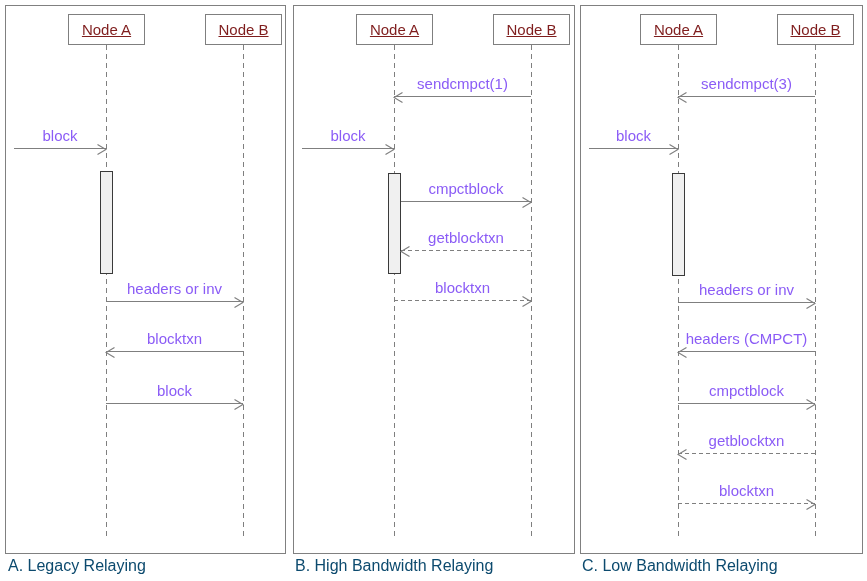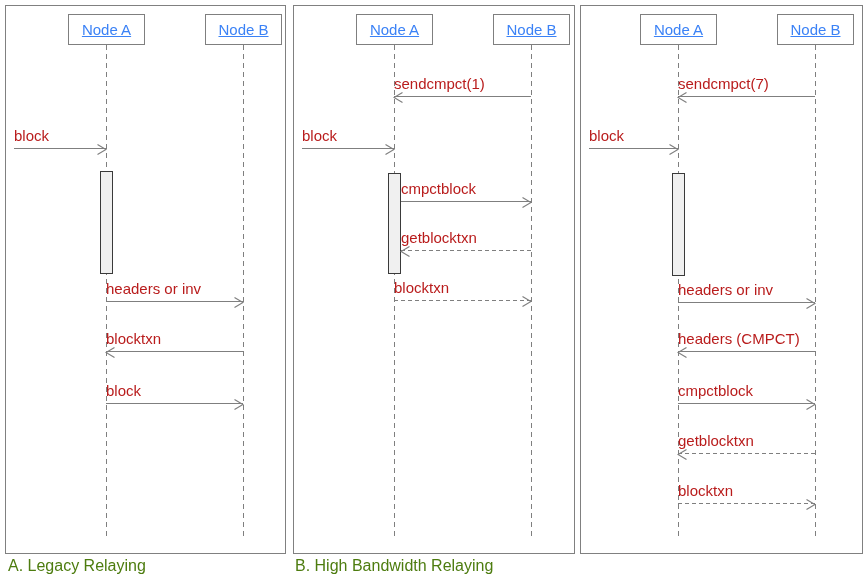--- a/index.html
+++ b/index.html
@@ -1,34 +1,34 @@
 <!DOCTYPE html>
 <html><head>
 <meta charset="utf-8">
 <style>
   html,body{margin:0;padding:0;background:#ffffff;}
   #root{position:relative;width:867px;height:581px;background:#ffffff;
         font-family:"Liberation Sans", sans-serif;overflow:hidden;}
   .panel{position:absolute;top:5px;height:547px;border:1px solid #808080;background:#ffffff;}
   .node{position:absolute;top:8px;width:75px;height:29px;border:1px solid #7f7f7f;
         background:#ffffff;display:flex;align-items:center;justify-content:center;}
-  .node-label{font-size:15px;color:#3b82f6;text-decoration:underline;white-space:nowrap;}
+  .node-label{font-size:15px;color:#7f1d1d;text-decoration:underline;white-space:nowrap;}
   .lifeline{position:absolute;top:39px;height:494px;width:1px;
         background:repeating-linear-gradient(to bottom,#7f7f7f 0 5px,transparent 5px 9px);}
   .activation{position:absolute;width:11px;border:1px solid #3a3a3a;background:#f0f0f0;}
   .msg{position:absolute;height:0;}
-  .msg-label{position:absolute;left:0;right:0;bottom:4px;text-align:left;
-        font-size:15px;color:#b91c1c;white-space:nowrap;}
+  .msg-label{position:absolute;left:0;right:0;bottom:4px;text-align:center;
+        font-size:15px;color:#8b5cf6;white-space:nowrap;}
   .msg-line{position:absolute;left:0;right:0;top:0;height:1px;}
   .line-solid{background:#7f7f7f;}
   .line-dashed{background:repeating-linear-gradient(to right,#7f7f7f 0 4px,transparent 4px 7px);}
   .head{position:absolute;top:-6px;width:11px;height:13px;}
   .head-right{right:-1px;}
   .head-left{left:-1px;}
-  .caption{position:absolute;top:557px;font-size:16px;color:#4d7c0f;white-space:nowrap;}
+  .caption{position:absolute;top:557px;font-size:16px;color:#0c4a6e;white-space:nowrap;}
 </style>
 </head>
 <body>
 
 <div id="root">
 
   <div class="panel" style="left:5px;width:279px;">
     <div class="node" style="left:62px;">
       <span class="node-label">Node A</span>
     </div>
@@ -129,21 +129,21 @@
       <span class="node-label">Node A</span>
     </div>
     <div class="node" style="left:196px;">
       <span class="node-label">Node B</span>
     </div>
     <div class="lifeline" style="left:97px;"></div>
     <div class="lifeline" style="left:234px;"></div>
     <div class="activation" style="left:91px;top:167px;height:101px;"></div>
 
     <div class="msg" style="left:97px;top:90px;width:137px;">
-      <div class="msg-label">sendcmpct(7)</div>
+      <div class="msg-label">sendcmpct(3)</div>
       <div class="msg-line line-solid"></div>
       <span class="head head-left"><svg width="11" height="13" viewBox="0 0 11 13">
             <path d="M9.5,1.5 L1,6.5 L9.5,11.5" fill="none" stroke="#7f7f7f" stroke-width="1.2"></path>
           </svg></span>
     </div>
 
     <div class="msg" style="left:8px;top:142px;width:89px;">
       <div class="msg-label">block</div>
       <div class="msg-line line-solid"></div>
       <span class="head head-right"><svg width="11" height="13" viewBox="0 0 11 13">
@@ -187,14 +187,15 @@
       <div class="msg-label">blocktxn</div>
       <div class="msg-line line-dashed"></div>
       <span class="head head-right"><svg width="11" height="13" viewBox="0 0 11 13">
             <path d="M1.5,1.5 L10,6.5 L1.5,11.5" fill="none" stroke="#7f7f7f" stroke-width="1.2"></path>
           </svg></span>
     </div>
   </div>
 
   <div class="caption" style="left:8px;">A. Legacy Relaying</div>
   <div class="caption" style="left:295px;">B. High Bandwidth Relaying</div>
+  <div class="caption" style="left:582px;">C. Low Bandwidth Relaying</div>
 
 </div>
 
 </body></html>

